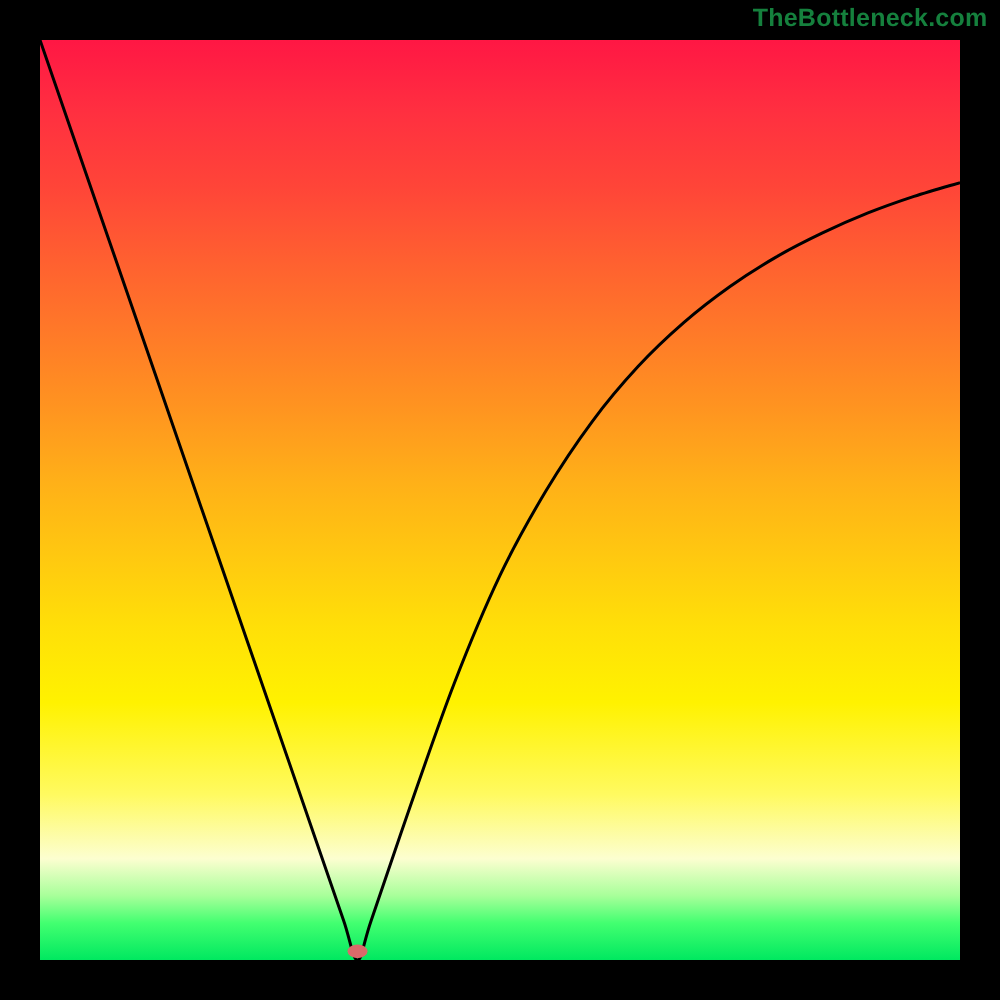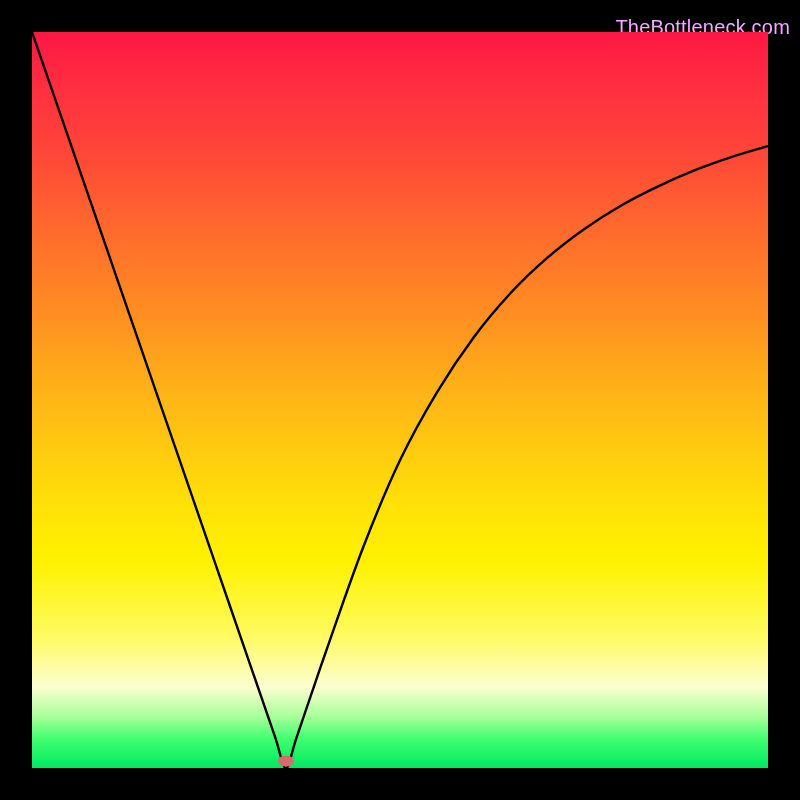--- a/index.html
+++ b/index.html
@@ -37,25 +37,25 @@
   }
   .curve {
     position: absolute;
     left: 0; top: 0;
     width: 736px;
     height: 736px;
     pointer-events: none;
   }
   .attribution {
     position: absolute;
-    top: 16px;
+    top: 4px;
     right: 10px;
-    color: #f0abfc;
+    color: #15803d;
     font-size: 20px;
-    font-weight: 400;
+    font-weight: 700;
     letter-spacing: 0.2px;
   }
   .marker {
     position: absolute;
     width: 16px;
     height: 11px;
     background: #d96a6a;
     border-radius: 50%;
     transform: translate(-50%, -50%);
   }

